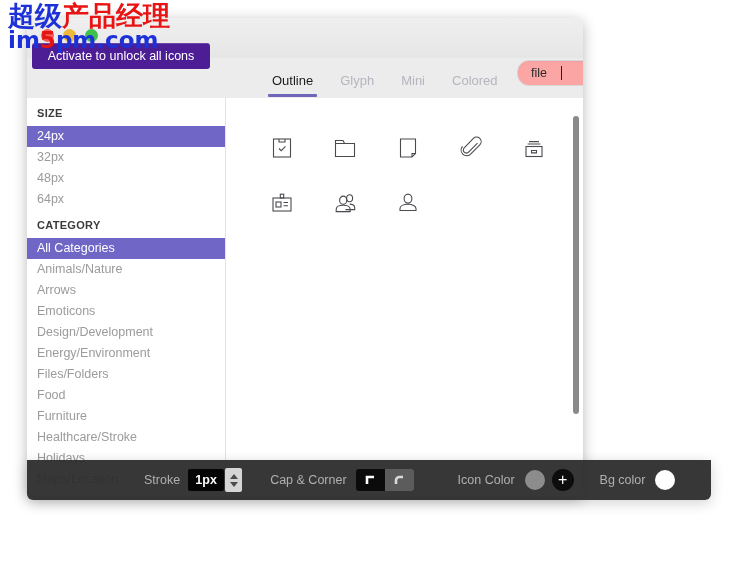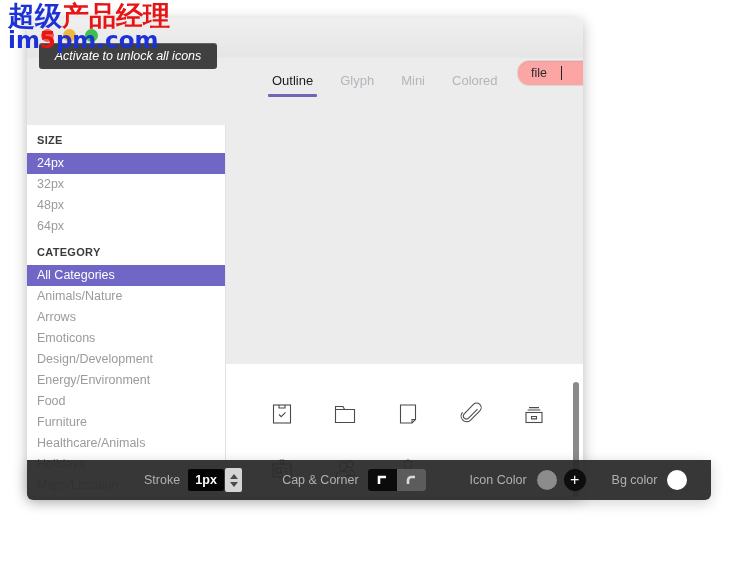--- a/index.html
+++ b/index.html
@@ -39,30 +39,29 @@
     position: absolute; left:0; top:0; width:100%; height: 40px;
     background: linear-gradient(#efefef,#e6e6e6);
   }
   .traffic { position:absolute; top:11px; width:13px; height:13px; border-radius:50%; }
   .tl-red    { left: 14px; background:#f15f57; }
   .tl-yellow { left: 36px; background:#f1b73b; }
   .tl-green  { left: 58px; background:#3fc04c; }
 
   
   .activate-btn {
-    position: absolute; left: 39px; top: 43px;
+    position: absolute; left: 32px; top: 43px;
     width: 178px; height: 26px;
-    background: #404040;
+    background: #4c1d95;
     border: none; border-radius: 3px;
     color: #ffffff; font-size: 12.5px;
     font-family: "Liberation Sans", sans-serif;
     cursor: pointer;
     display:flex; align-items:center; justify-content:center;
     box-shadow: inset 0 1px 0 rgba(255,255,255,0.18);
-    font-style: italic;
   }
 
   
   .tabs {
     position: absolute; left: 245px; top: 55px;
     display: flex; gap: 27px; align-items: flex-end;
   }
   .tab { font-size: 13px; color: #b6b4bd; padding-bottom: 9px; cursor: pointer; position: relative; }
   .tab.active { color: #1d1d1f; font-weight: normal; }
   .tab.active::after {
@@ -94,21 +93,20 @@
     background: #c8c8c8; border: none; cursor: pointer;
     display:flex; align-items:center; justify-content:center;
     padding:0;
   }
   .clear-btn svg { display:block; }
 
   
   .content {
     position: absolute; left: 0; top: 80px; right: 0; bottom: 0;
     display: flex;
-    align-items: flex-end;
   }
   .sidebar {
     width: 198px; background: #ffffff;
     border-right: 1px solid #e2e2e2;
     position: relative; overflow: hidden;
   }
   .section-head {
     font-size: 11px; font-weight: bold; color: #3b3b3b;
     padding: 9px 0 7px 10px; letter-spacing: 0.3px;
   }
@@ -227,23 +225,24 @@
         <div class="side-item">48px</div>
         <div class="side-item">64px</div>
 
         <div class="section-head">CATEGORY</div>
         <div class="side-item selected">All Categories</div>
         <div class="side-item">Animals/Nature</div>
         <div class="side-item">Arrows</div>
         <div class="side-item">Emoticons</div>
         <div class="side-item">Design/Development</div>
         <div class="side-item">Energy/Environment</div>
+        <div class="side-item">Files/Folders</div>
         <div class="side-item">Food</div>
         <div class="side-item">Furniture</div>
-        <div class="side-item">Healthcare/Animals</div>
+        <div class="side-item">Healthcare/Stroke</div>
         <div class="side-item">Holidays</div>
         <div class="side-item">Maps/Location</div>
       </div>
 
       <div class="icon-panel">
         <div class="icon-grid">
 
           <div class="icon-cell">
             <svg width="24" height="24" viewBox="0 0 24 24" fill="none" stroke="#4a4a4f" stroke-width="1.1">
               <rect x="3.5" y="3" width="17" height="18"></rect>
@@ -317,21 +316,21 @@
   </div>
 
   <div class="toolbar">
     <div class="tb-label" style="margin-left:117px;">Stroke</div>
     <div class="stroke-box">1px</div>
     <div class="spinner">
       <div class="spin-up"></div>
       <div class="spin-down"></div>
     </div>
 
-    <div class="tb-label" style="margin-left:40px;">Cap &amp; Corner</div>
+    <div class="tb-label" style="margin-left:28px;">Cap &amp; Corner</div>
     <div class="cap-group">
       <div class="cap-btn sel">
         <svg width="13" height="13" viewBox="0 0 13 13" aria-hidden="true">
           <path d="M3 10 V3 H10" fill="none" stroke="#ffffff" stroke-width="2.6"></path>
         </svg>
       </div>
       <div class="cap-btn unsel">
         <svg width="13" height="13" viewBox="0 0 13 13" aria-hidden="true">
           <path d="M3 10 V6.5 A3.5 3.5 0 0 1 6.5 3 H10" fill="none" stroke="#d9d9d9" stroke-width="2.6"></path>
         </svg>

